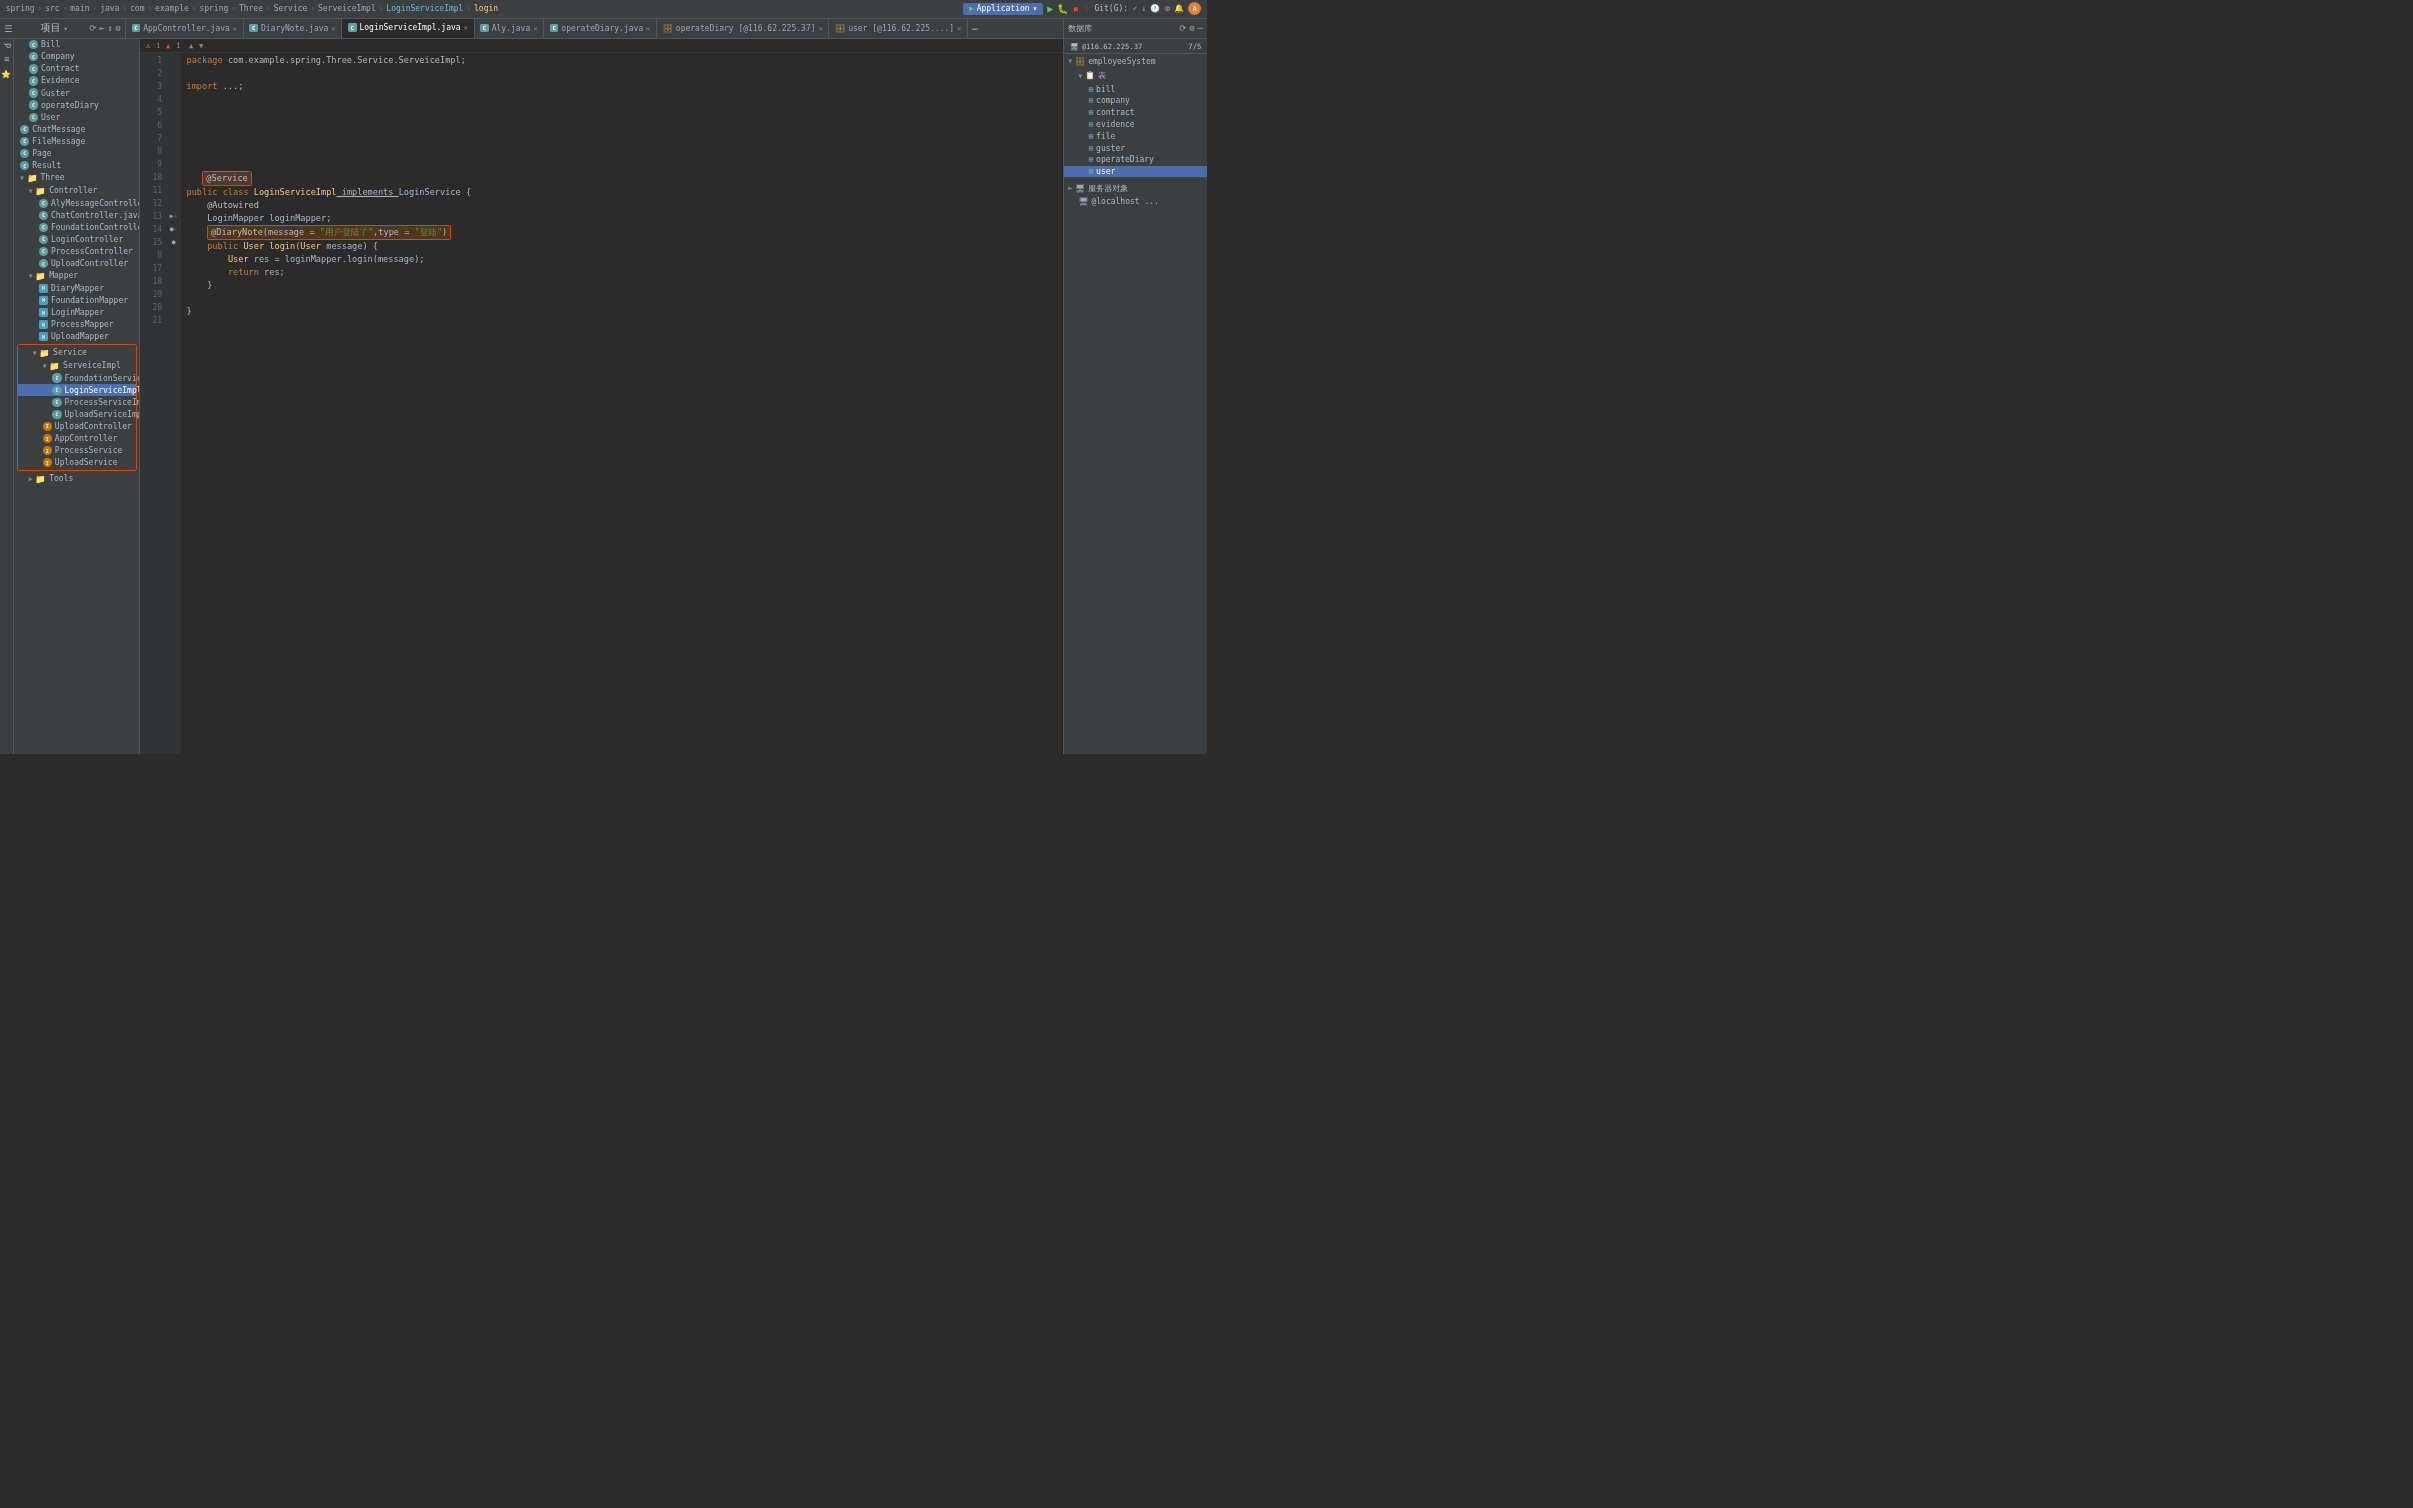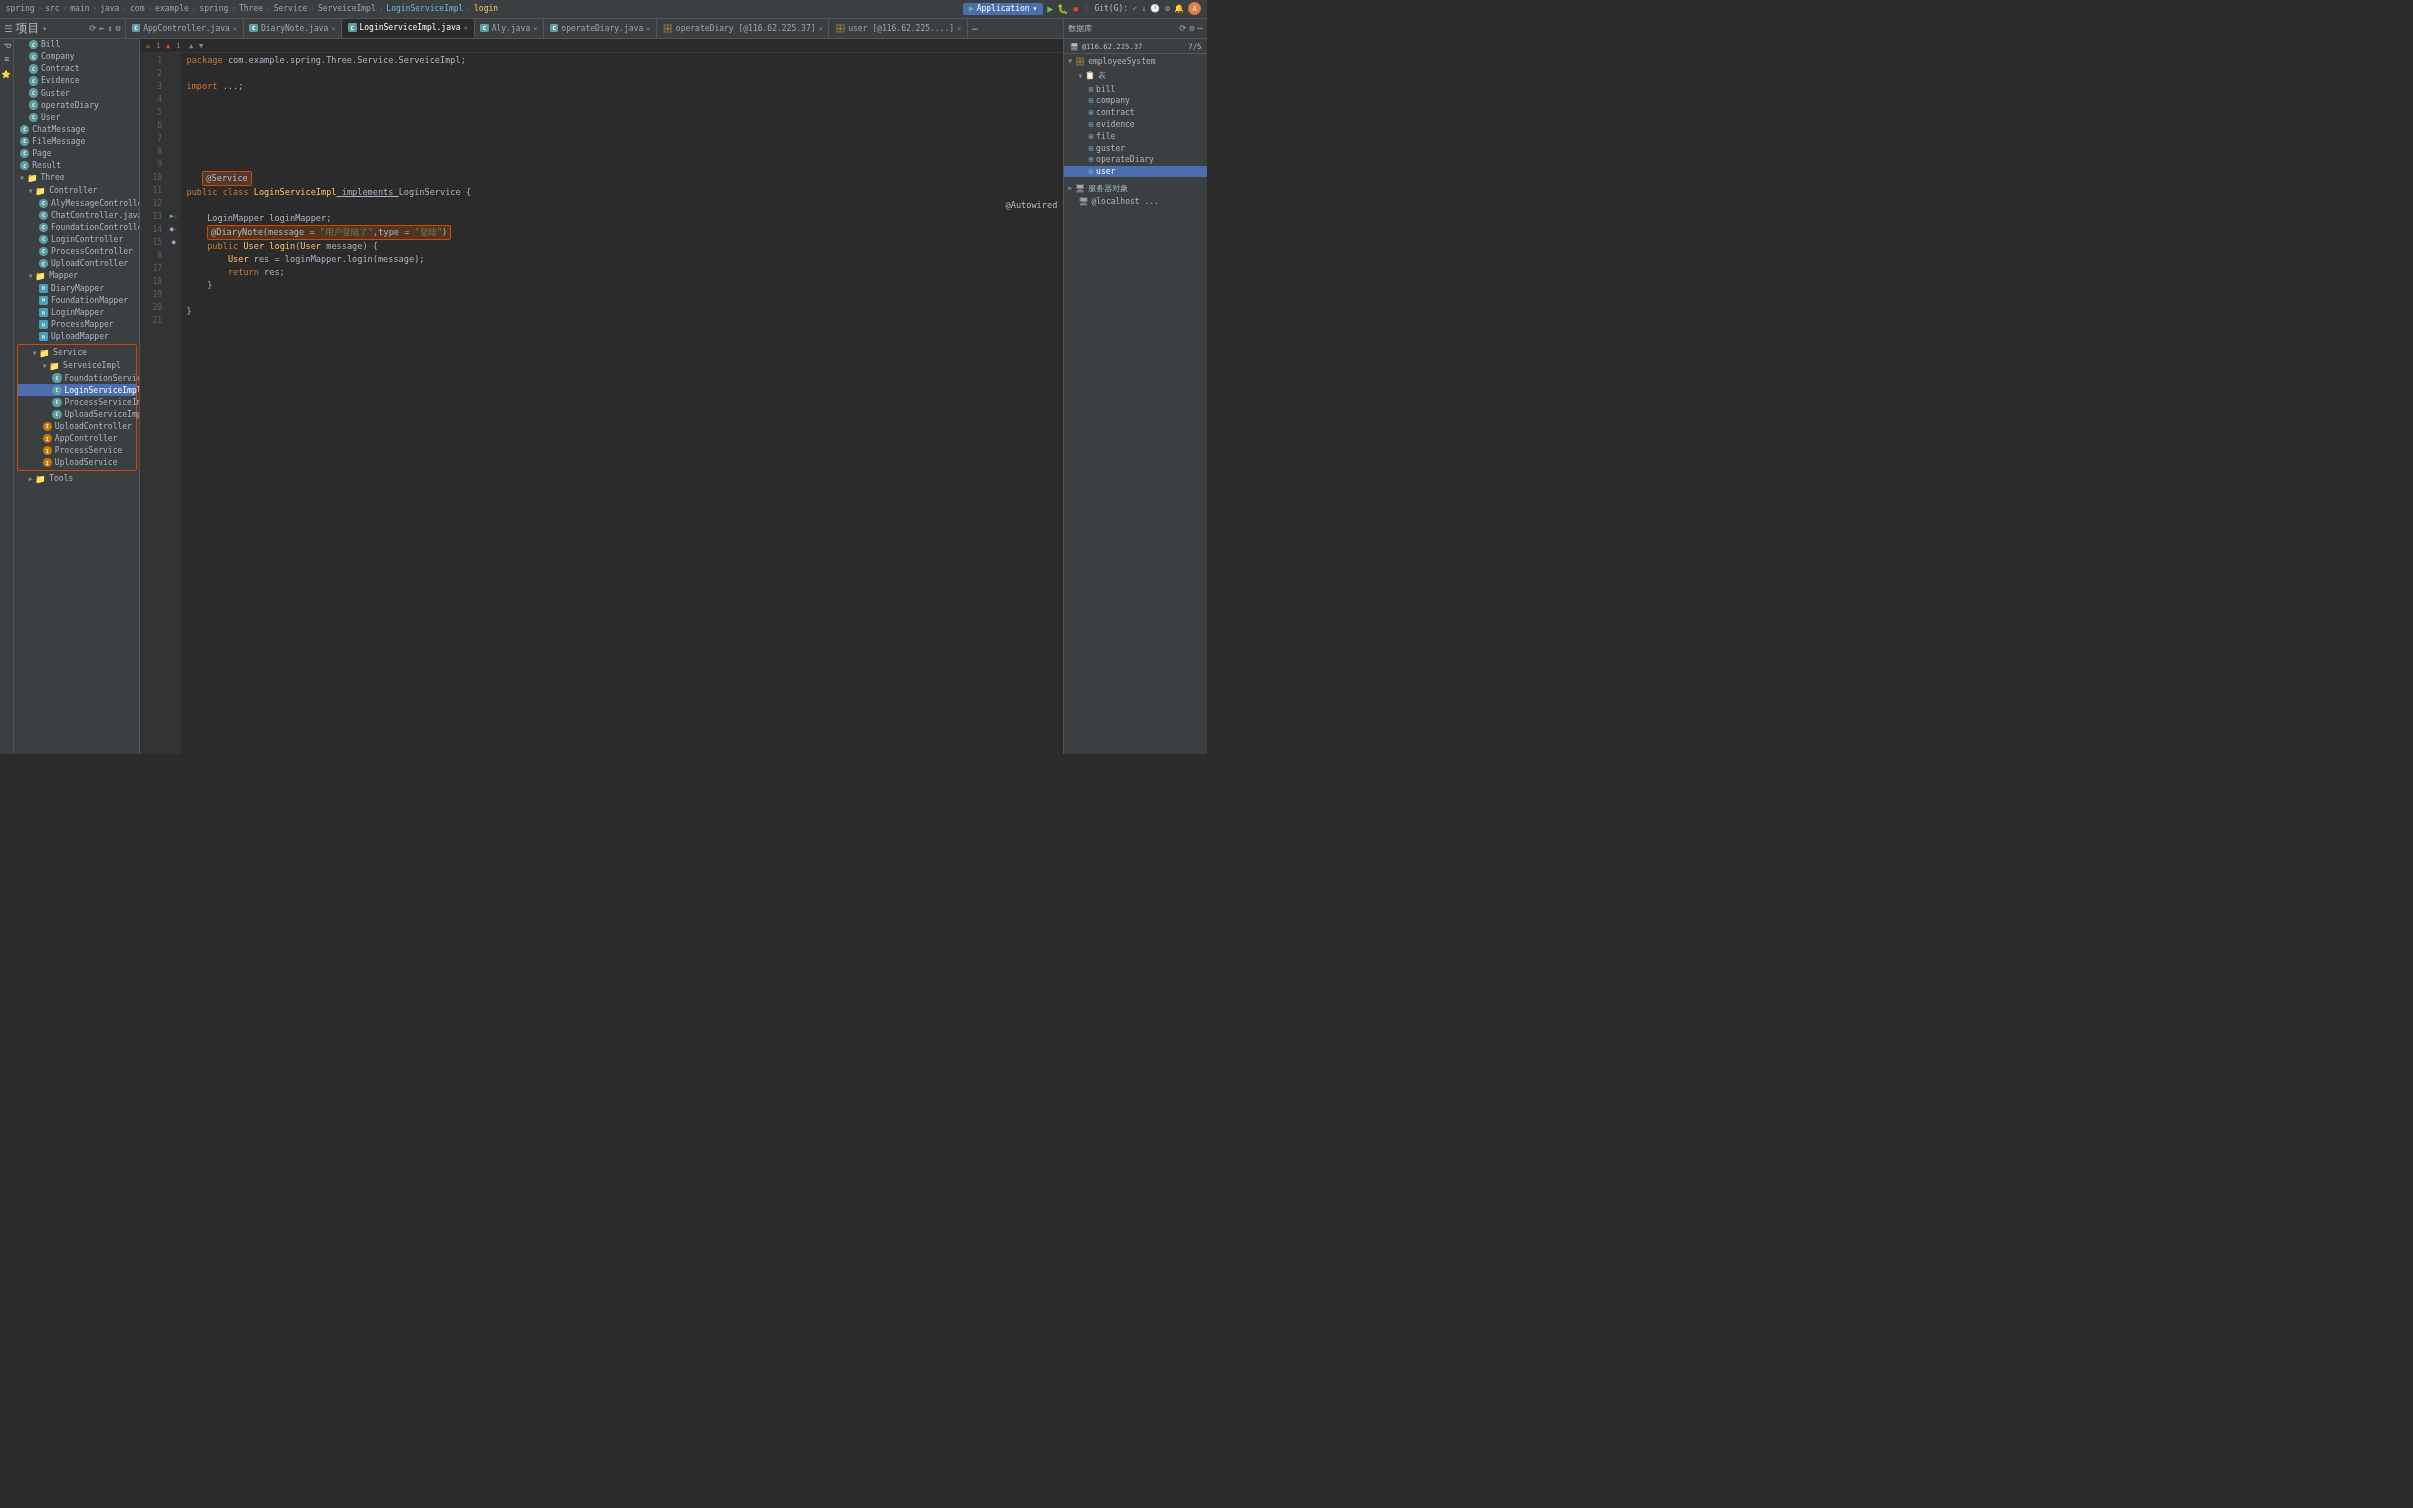--- a/index.html
+++ b/index.html
@@ -54,21 +54,21 @@
     <span style="color:#9da5b4;cursor:pointer;">⚙</span>
     <span style="color:#9da5b4;cursor:pointer;">🔔</span>
     <span style="width:13px;height:13px;border-radius:50%;background:#e08040;display:inline-flex;align-items:center;justify-content:center;font-size:6.5px;color:#fff;cursor:pointer;">A</span>
   </div>
 </div>
 
 <div style="display:flex;height:20px;background:#3c3f41;border-bottom:0.7px solid #555;">
 
   <div style="width:126px;display:flex;align-items:center;padding:0 4.3px;gap:2.9px;border-right:0.7px solid #555;">
     <span style="color:#9da5b4;cursor:pointer;font-size:9.3px;">☰</span>
-    <span style="color:#bbb;font-size:12px;">项目</span>
+    <span style="color:#bbb;font-size:10px;margin-left:25px;">项目</span>
     <span style="color:#9da5b4;font-size:7.2px;cursor:pointer;">▾</span>
     <div style="margin-left:auto;display:flex;gap:2.9px;">
       <span style="color:#9da5b4;cursor:pointer;font-size:8.6px;">⟳</span>
       <span style="color:#9da5b4;cursor:pointer;font-size:8.6px;">⇤</span>
       <span style="color:#9da5b4;cursor:pointer;font-size:8.6px;">↕</span>
       <span style="color:#9da5b4;cursor:pointer;font-size:8.6px;">⚙</span>
     </div>
   </div>
 
   <div style="flex:1;display:flex;overflow:hidden;align-items:stretch;">
@@ -366,21 +366,21 @@
           <div style="height:13px;"></div>
           <div style="height:13px;"></div>
         <div style="height:13px;"></div>
           <div style="height:13px;"></div>
           <div style="height:13px;"></div>
 
         <div style="white-space:pre;margin-left:16px;"><span style="display:inline-block;background:rgba(200,100,50,0.25);border:1.1px solid #d04a02;padding:0 2.9px;border-radius:1.4px;"><span style="color:#bbb;">@Service</span></span></div>
 
         <div style="white-space:pre;"><span style="color:#cc7832;">public class </span><span style="color:#ffc66d;">LoginServiceImpl</span><span style="color:#a9b7c6;text-decoration:underline;"> implements </span><span style="color:#a9b7c6;">LoginService {</span></div>
 
-        <div style="white-space:pre;text-align:right;">    <span style="color:#bbb;">@Autowired</span></div>
+        <div style="white-space:pre;">    <span style="color:#bbb;">@Autowired</span></div>
 
         <div style="white-space:pre;">    <span style="color:#a9b7c6;">LoginMapper loginMapper;</span></div>
 
         <div style="white-space:pre;">    <span style="display:inline-block;background:rgba(200,80,0,0.25);border:1.1px solid #d04a02;padding:0 2.9px;border-radius:1.4px;"><span style="color:#bbb;">@DiaryNote</span><span style="color:#a9b7c6;">(</span><span style="color:#a9b7c6;">message </span><span style="color:#a9b7c6;">= </span><span style="color:#6a8759;">"用户登陆了"</span><span style="color:#a9b7c6;">,</span><span style="color:#a9b7c6;">type </span><span style="color:#a9b7c6;">= </span><span style="color:#6a8759;">"登陆"</span><span style="color:#a9b7c6;">)</span></span></div>
 
         <div style="white-space:pre;">    <span style="color:#cc7832;">public </span><span style="color:#ffc66d;">User</span><span style="color:#a9b7c6;"> </span><span style="color:#ffc66d;">login</span><span style="color:#a9b7c6;">(</span><span style="color:#ffc66d;">User</span><span style="color:#a9b7c6;"> message) {</span></div>
 
         <div style="white-space:pre;">        <span style="color:#ffc66d;">User</span><span style="color:#a9b7c6;"> res = loginMapper.login(message);</span></div>
 
         <div style="white-space:pre;">        <span style="color:#cc7832;">return </span><span style="color:#a9b7c6;">res;</span></div>

